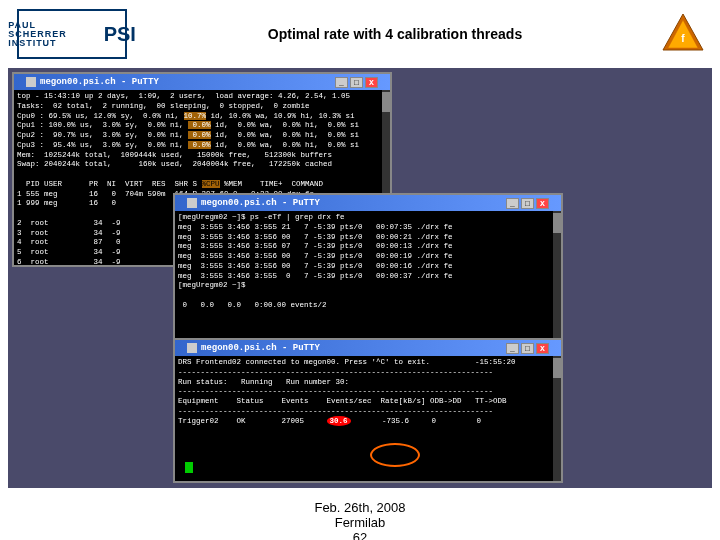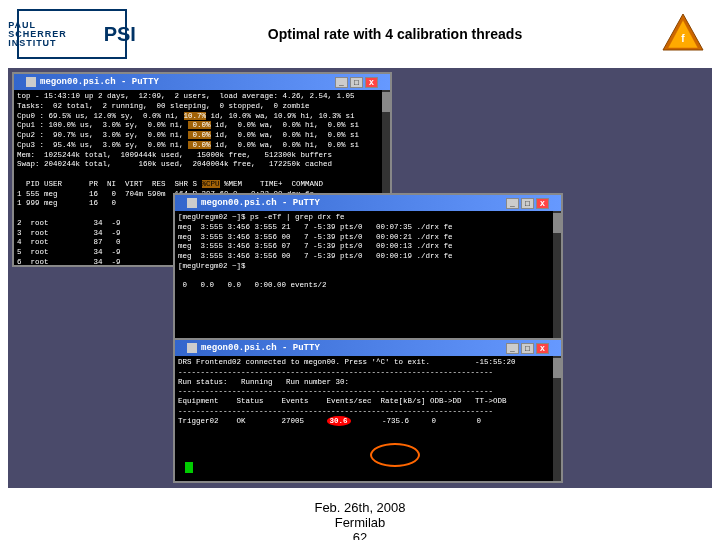--- a/index.html
+++ b/index.html
@@ -253,21 +253,21 @@
         <span class="terminal-icon"></span>
         <span>megon00.psi.ch - PuTTY</span>
       </div>
       <div class="titlebar-controls">
         <span class="title-btn">_</span>
         <span class="title-btn">□</span>
         <span class="title-btn" style="background:#ff4444;color:#fff;font-weight:bold;">X</span>
       </div>
     </div>
     <div class="terminal-body">
-      <div class="term-line">top - 15:43:10 up 2 days,  12:09,  2 users,  load average: 4.26, 2.54, 1.05</div>
+      <div class="term-line">top - 15:43:10 up 2 days,  1:09,  2 users,  load average: 4.26, 2.54, 1.05</div>
       <div class="term-line">Tasks:  02 total,  2 running,  00 sleeping,  0 stopped,  0 zombie</div>
       <div class="term-line">Cpu0 : 69.5% us, 12.0% sy,  0.0% ni, <span class="highlight-red">10.7%</span> id, 10.0% wa, 10.9% hi, 10.3% si</div>
       <div class="term-line">Cpu1 : 100.0% us,  3.0% sy,  0.0% ni, <span class="highlight-red"> 0.0%</span> id,  0.0% wa,  0.0% hi,  0.0% si</div>
       <div class="term-line">Cpu2 :  90.7% us,  3.0% sy,  0.0% ni, <span class="highlight-red"> 0.0%</span> id,  0.0% wa,  0.0% hi,  0.0% si</div>
       <div class="term-line">Cpu3 :  95.4% us,  3.0% sy,  0.0% ni, <span class="highlight-red"> 0.0%</span> id,  0.0% wa,  0.0% hi,  0.0% si</div>
       <div class="term-line">Mem:  1025244k total,  1009444k used,   15000k free,   512300k buffers</div>
       <div class="term-line">Swap: 2040244k total,      160k used,  2040004k free,   172250k cached</div>
       <div class="term-line">&nbsp;</div>
       <div class="term-line">  PID USER      PR  NI  VIRT  RES  SHR S <span class="highlight-yellow">%CPU</span> %MEM    TIME+  COMMAND</div>
       <div class="term-line">1 555 meg       16   0  704m 590m  164 R 397 69.0   0:32.00 drx fe</div>
@@ -296,20 +296,22 @@
         <span class="title-btn">□</span>
         <span class="title-btn" style="background:#ff4444;color:#fff;font-weight:bold;">X</span>
       </div>
     </div>
     <div class="terminal-body">
       <div class="term-line">[megUregm02 ~]$ ps -eTf | grep drx fe</div>
       <div class="term-line">meg  3:555 3:456 3:555 21   7 -5:39 pts/0   00:07:35 ./drx fe</div>
       <div class="term-line">meg  3:555 3:456 3:556 00   7 -5:39 pts/0   00:00:21 ./drx fe</div>
       <div class="term-line">meg  3:555 3:456 3:556 07   7 -5:39 pts/0   00:00:13 ./drx fe</div>
       <div class="term-line">meg  3:555 3:456 3:556 00   7 -5:39 pts/0   00:00:19 ./drx fe</div>
+      <div class="term-line">meg  3:555 3:456 3:556 00   7 -5:39 pts/0   00:00:16 ./drx fe</div>
+      <div class="term-line">meg  3:555 3:456 3:555  0   7 -5:39 pts/0   00:00:37 ./drx fe</div>
       <div class="term-line">[megUregm02 ~]$</div>
       <div class="term-line">&nbsp;</div>
       <div class="term-line"> 0   0.0   0.0   0:00.00 events/2</div>
     </div>
     <div class="scrollbar-indicator">
       <div class="scrollbar-thumb"></div>
     </div>
   </div>
 
   <div class="terminal-window win3">

